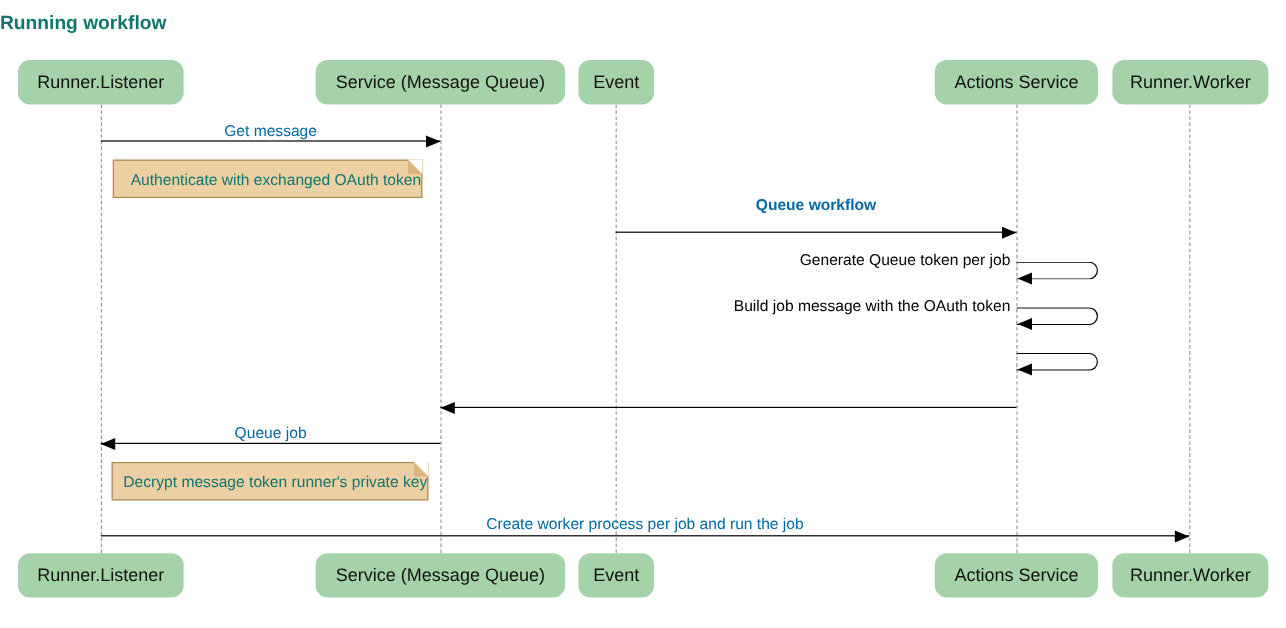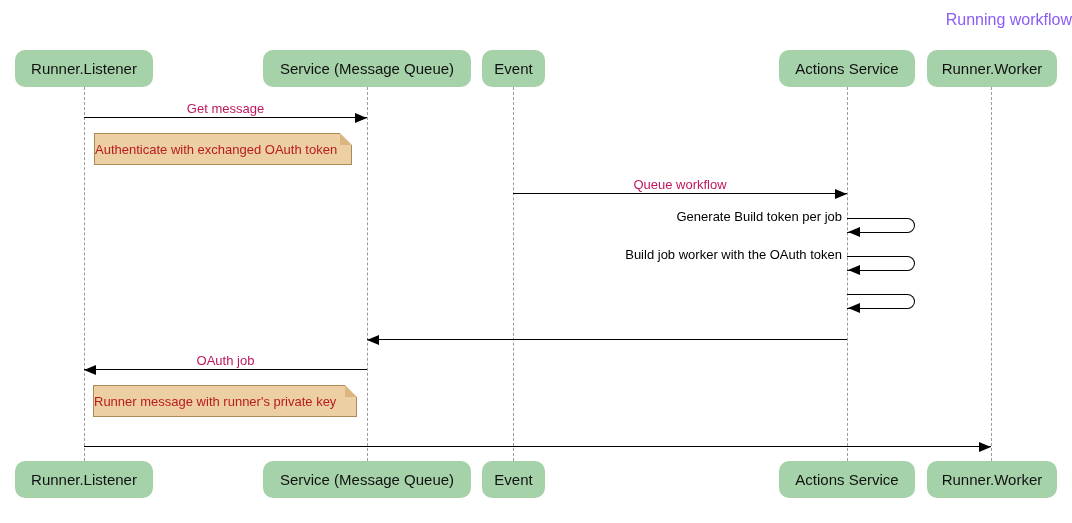--- a/index.html
+++ b/index.html
@@ -18,24 +18,24 @@
     width: 1072px;
     height: 523px;
     background: #ffffff;
     font-family: "Liberation Sans", sans-serif;
     overflow: hidden;
   }
   .title {
     position: absolute;
     top: 11px; left: 0;
     width: 100%;
-    text-align: right;
+    text-align: left;
     font-size: 16px;
-    font-weight: normal;
-    color: #8b5cf6;
+    font-weight: bold;
+    color: #0f766e;
   }
   .lifeline {
     position: absolute;
     top: 87px;
     height: 374px;
     width: 0;
     border-left: 1px dashed var(--lifeline);
   }
   .participant {
     position: absolute;
@@ -45,21 +45,21 @@
     display: flex;
     align-items: center;
     justify-content: center;
     font-size: 15px;
     color: var(--participant-text);
     white-space: nowrap;
   }
   .msg-label {
     position: absolute;
     font-size: 13px;
-    color: #be185d;
+    color: #0369a1;
     text-align: center;
     white-space: nowrap;
   }
   .msg-line {
     position: absolute;
     height: 0;
     border-top: 1.5px solid var(--line);
   }
   .arrow-r {
     position: absolute;
@@ -89,23 +89,23 @@
     border: 1.5px solid var(--line);
     border-left: none;
     border-radius: 0 8px 8px 0;
   }
   .note {
     position: absolute;
     background: var(--note-fill);
     border: 1px solid var(--note-border);
     display: flex;
     align-items: center;
-    justify-content: flex-start;
+    justify-content: flex-end;
     font-size: 13px;
-    color: #b91c1c;
+    color: #0f766e;
     white-space: nowrap;
   }
   .note::before {
     content: "";
     position: absolute;
     top: -1px; right: -1px;
     width: 0; height: 0;
     border-style: solid;
     border-width: 0 12px 12px 0;
     border-top-color: transparent;
@@ -134,46 +134,47 @@
   <div class="participant" style="left:927px; top:50px; width:130px;">Runner.Worker</div>
 
   <div class="msg-label" style="left:84px; top:101px; width:283px;">Get message</div>
   <div class="msg-line" style="left:84px; top:117px; width:283px;"></div>
   <div class="arrow-r" style="left:355px; top:113px;"></div>
 
   <div class="note" style="left:94px; top:133px; width:258px; height:32px;">
     <span>Authenticate with exchanged OAuth token</span>
   </div>
 
-  <div class="msg-label" style="left:513px; top:177px; width:334px;">Queue workflow</div>
+  <div class="msg-label" style="left:513px; top:163px; width:334px;font-weight:bold;">Queue workflow</div>
   <div class="msg-line" style="left:513px; top:193px; width:334px;"></div>
   <div class="arrow-r" style="left:835px; top:189px;"></div>
 
-  <div class="loop-label" style="right:230px; top:209px;">Generate Build token per job</div>
+  <div class="loop-label" style="right:230px; top:209px;">Generate Queue token per job</div>
   <div class="self-loop" style="left:847px; top:218px;"></div>
   <div class="arrow-l" style="left:848px; top:227px;"></div>
 
-  <div class="loop-label" style="right:230px; top:247px;">Build job worker with the OAuth token</div>
+  <div class="loop-label" style="right:230px; top:247px;">Build job message with the OAuth token</div>
   <div class="self-loop" style="left:847px; top:256px;"></div>
   <div class="arrow-l" style="left:848px; top:265px;"></div>
 
   <div class="self-loop" style="left:847px; top:294px;"></div>
   <div class="arrow-l" style="left:848px; top:303px;"></div>
 
   <div class="msg-line" style="left:367px; top:339px; width:480px;"></div>
   <div class="arrow-l" style="left:367px; top:335px;"></div>
 
-  <div class="msg-label" style="left:84px; top:353px; width:283px;">OAuth job</div>
+  <div class="msg-label" style="left:84px; top:353px; width:283px;">Queue job</div>
   <div class="msg-line" style="left:84px; top:369px; width:283px;"></div>
   <div class="arrow-l" style="left:84px; top:365px;"></div>
 
   <div class="note" style="left:93px; top:385px; width:264px; height:32px;">
-    <span>Runner message with runner's private key</span>
+    <span>Decrypt message token runner's private key</span>
   </div>
 
+  <div class="msg-label" style="left:84px; top:429px; width:907px;">Create worker process per job and run the job</div>
   <div class="msg-line" style="left:84px; top:446px; width:907px;"></div>
   <div class="arrow-r" style="left:979px; top:442px;"></div>
 
   <div class="participant" style="left:15px;  top:461px; width:138px;">Runner.Listener</div>
   <div class="participant" style="left:263px; top:461px; width:208px;">Service (Message Queue)</div>
   <div class="participant" style="left:482px; top:461px; width:63px;">Event</div>
   <div class="participant" style="left:779px; top:461px; width:136px;">Actions Service</div>
   <div class="participant" style="left:927px; top:461px; width:130px;">Runner.Worker</div>
 
 </div>

